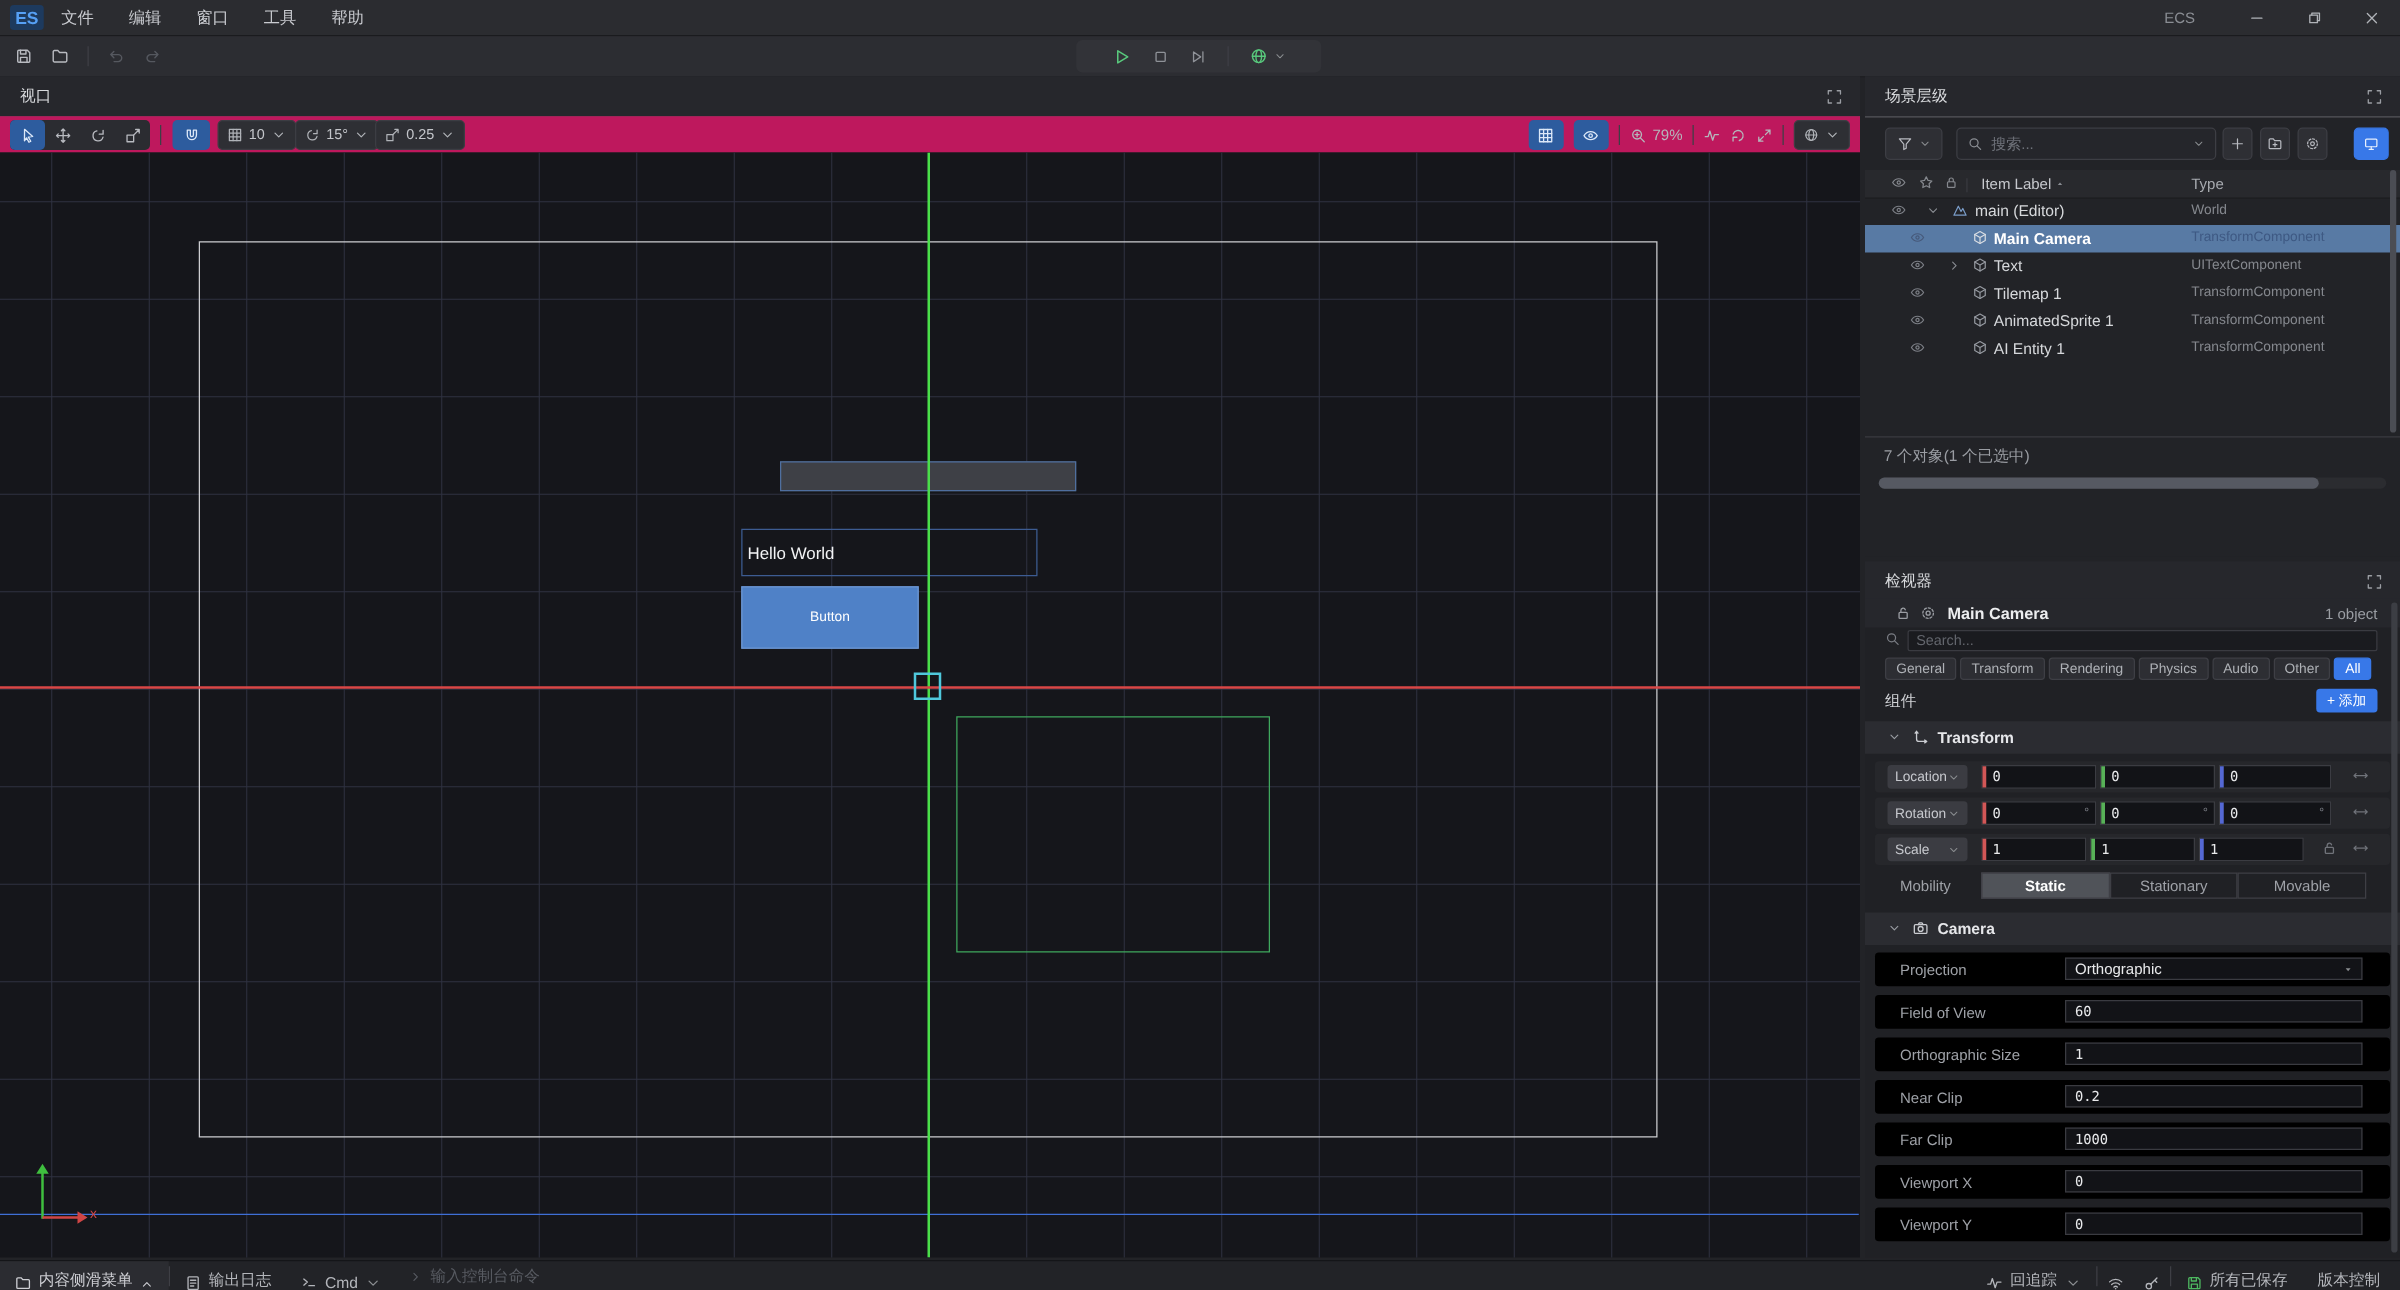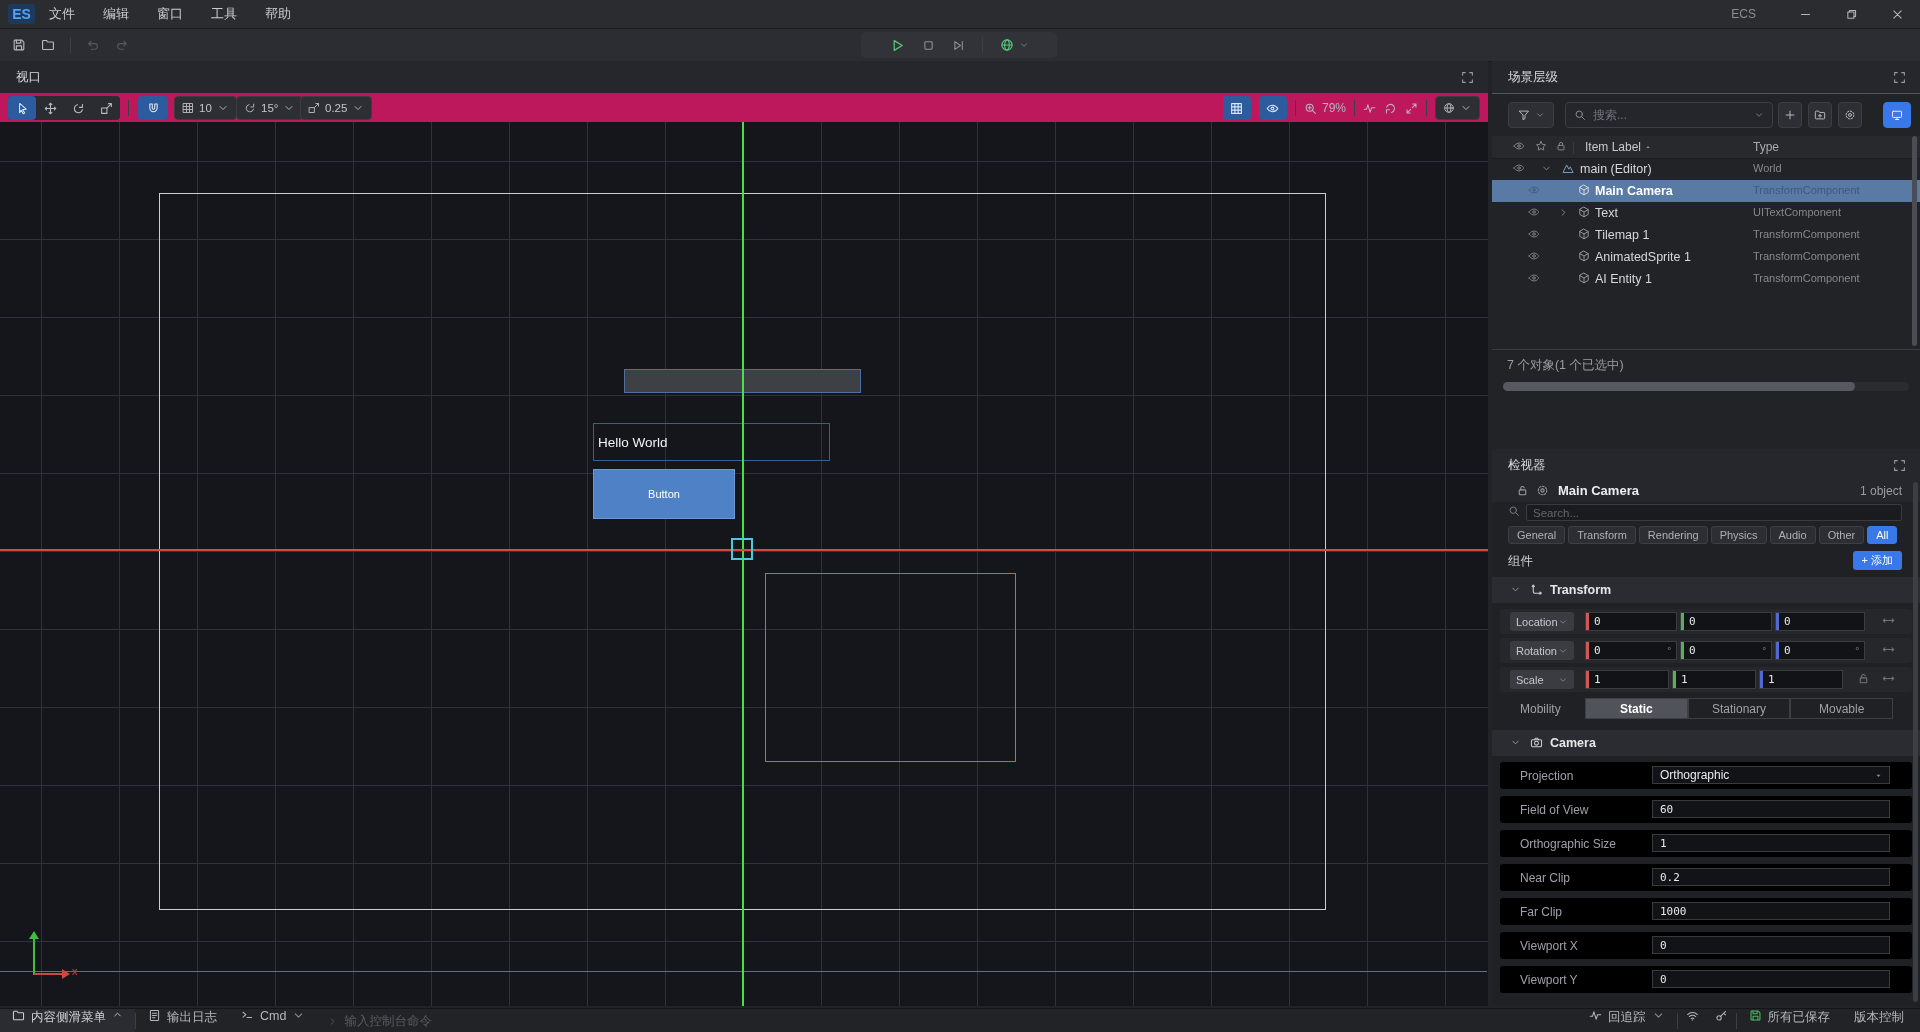--- a/index.html
+++ b/index.html
@@ -129,21 +129,21 @@
   .crow .plabel{top:7px;}
   .cfield{position:absolute;left:152px;top:4px;width:238px;height:18px;background:#121317;border:1px solid #3a3b41;
           box-sizing:border-box;display:flex;align-items:center;padding-left:7px;
           font-family:"DejaVu Sans Mono","Liberation Mono",monospace;font-size:11px;color:#e9eaec;}
   .cfield.dd{font-family:"Liberation Sans",sans-serif;font-size:12px;}
   .cfield .caret{margin-left:auto;margin-right:6px;font-size:9px;}
   #i-vscroll{position:absolute;left:421px;top:33px;width:5px;height:520px;background:#3c3e44;border-radius:3px;}
   
   #statusbar{left:0;top:1008px;width:1920px;height:24px;background:#222327;border-top:1px solid #141518;}
   #sb-left{margin-left:0;height:24px;display:flex;align-items:center;}
-  .sbitem{display:flex;align-items:flex-start;gap:6px;padding:0 12px;height:24px;font-size:12.5px;color:#b4b6bb;}
+  .sbitem{display:flex;align-items:flex-end;gap:6px;padding:0 12px;height:24px;font-size:12.5px;color:#b4b6bb;}
   .sbitem.hl{background:#2b2c31;color:#cdced3;}
   .sbitem .ic{font-size:13px;}
   #sb-cmdph{color:#585b62;display:flex;gap:6px;align-items:center;padding:0 10px;font-size:12.5px;}
   #sb-right{margin-left:auto;display:flex;align-items:center;height:24px;}
   .grn{color:#4db860 !important;}
 </style>
 </head>
 <body>
 
 <div id="win">

